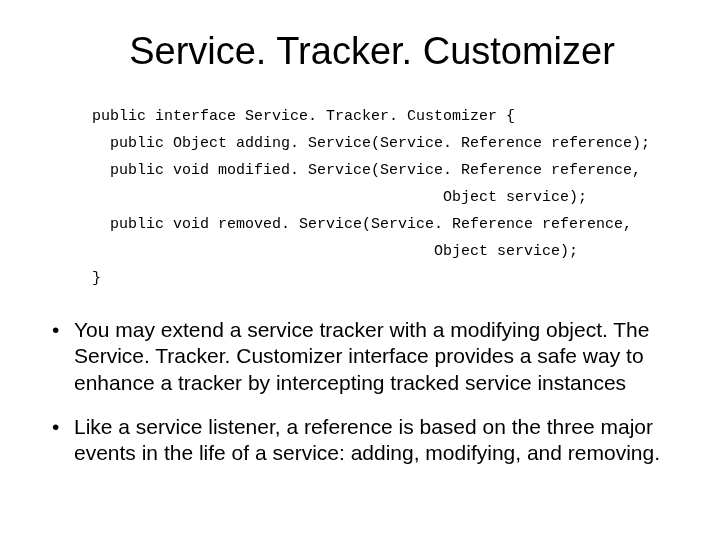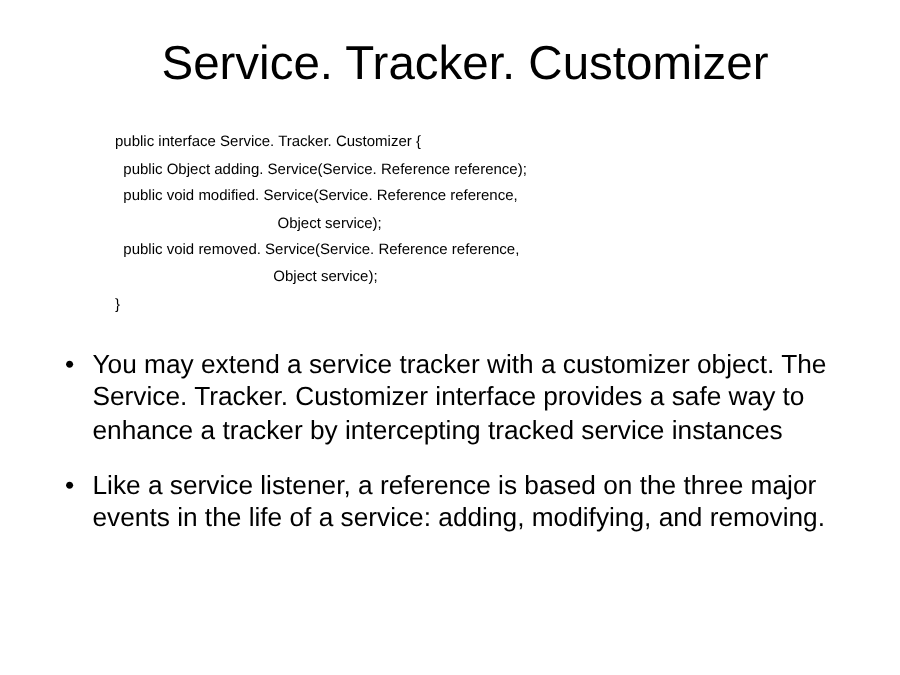--- a/index.html
+++ b/index.html
@@ -20,22 +20,22 @@
     margin-left: 12px;
   }
   .title {
     font-size: 38px;
     font-weight: 400;
     text-align: center;
     margin: 10px 0 30px 0;
     letter-spacing: 0px;
   }
   .code-block {
-    font-family: Liberation Sans, sans-serif;
-    font-size: 12px;
+    font-family: Liberation Mono, monospace;
+    font-size: 15px;
     line-height: 1.8;
     white-space: pre;
     margin: 0 0 25px 50px;
   }
   .bullets {
     font-size: 21px;
     line-height: 1.25;
     margin: 0 20px 0 10px;
   }
   .bullet {
@@ -61,21 +61,21 @@
 <span>  public Object adding. Service(Service. Reference reference);</span>
 <span>  public void modified. Service(Service. Reference reference,</span>
 <span>                                       Object service);</span>
 <span>  public void removed. Service(Service. Reference reference,</span>
 <span>                                      Object service);</span>
 <span>}</span></div>
 
   <div class="bullets">
     <div class="bullet">
       <div class="dot">•</div>
-      <div class="bullet-text">You may extend a service tracker  with a customizer object. The Service. Tracker. Customizer interface provides a safe way to enhance a tracker by intercepting tracked service instances</div>
+      <div class="bullet-text">You may extend a service tracker  with a modifying object. The Service. Tracker. Customizer interface provides a safe way to enhance a tracker by intercepting tracked service instances</div>
     </div>
     <div class="bullet">
       <div class="dot">•</div>
       <div class="bullet-text">Like a service listener, a reference is based on the three major events in the life of a service: adding, modifying, and removing.</div>
     </div>
   </div>
 
 </div>
 
 </body></html>

